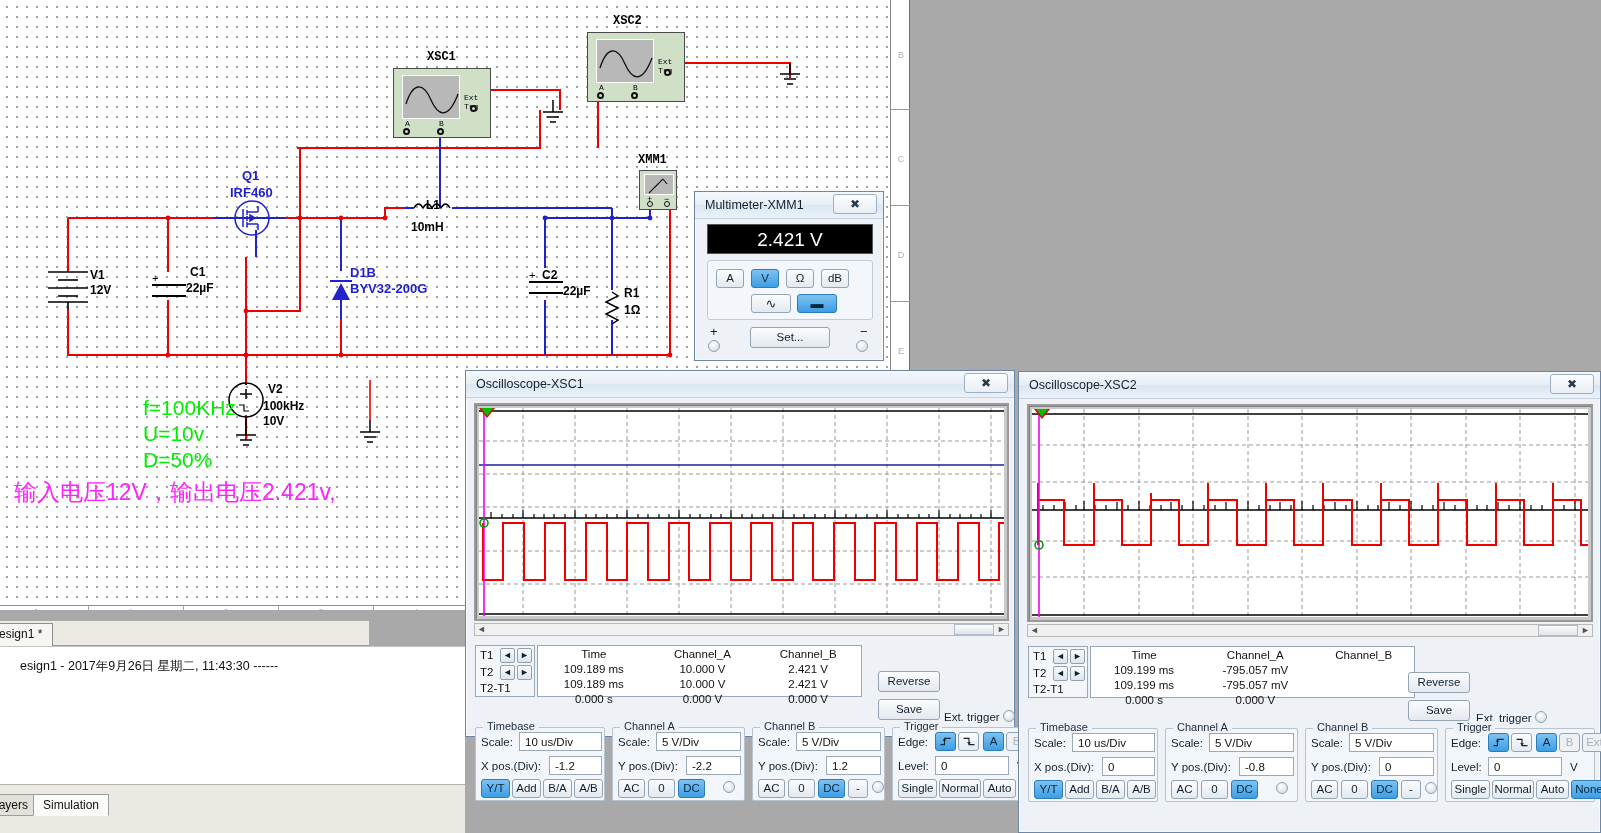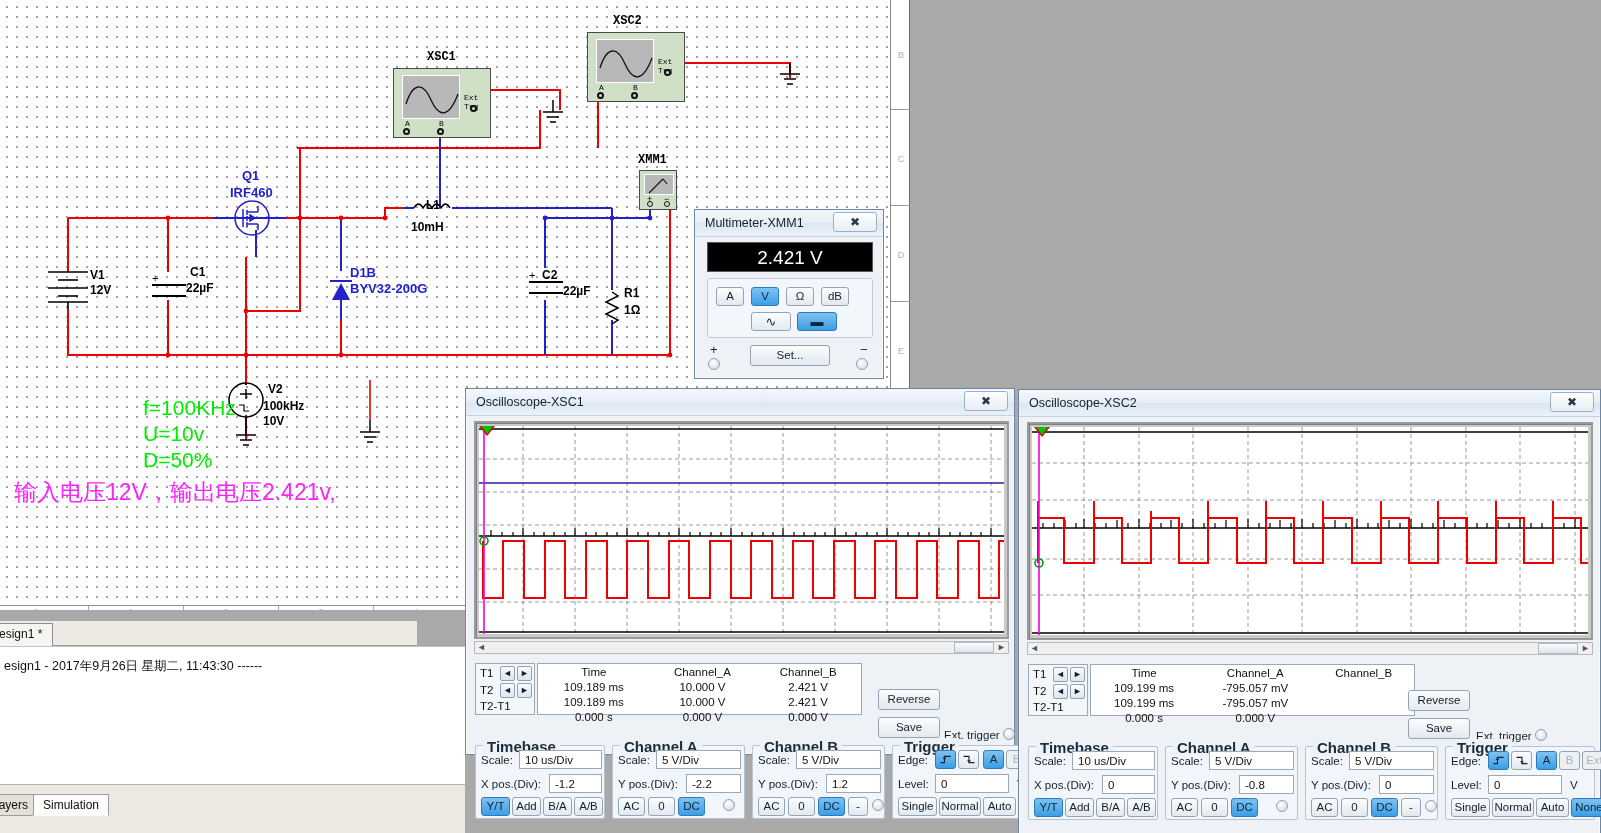--- a/index.html
+++ b/index.html
@@ -53,48 +53,48 @@
 
   
   .instr { position: absolute; background: #cfe0c7; border: 1px solid #4a4a4a; }
   .instr-screen { position: absolute; background: #b8b8b8; border: 1px solid #ffffff; }
   .instr-pin { position: absolute; width: 7px; height: 7px; border-radius: 50%;
                background: #d9d9d9; border: 2px solid #111; }
   .instr-pinlabel { position: absolute; font-size: 8px; color: #000; font-family: "Liberation Mono", monospace; }
 
   
   .designtabs {
-    position: absolute; left: 0; top: 621px; width: 417px; height: 25px;
+    position: absolute; left: 0; top: 621px; width: 369px; height: 25px;
     background: #eceae3; border-bottom: 1px solid #9b9b9b;
   }
   .designtab {
     position: absolute; left: -12px; top: 2px; height: 23px; padding: 3px 10px 0 10px;
     background: #f6f5f1; border: 1px solid #8e8e8e; border-bottom: none;
     font-size: 12px; color: #111;
   }
   .spreadsheet {
     position: absolute; left: 0; top: 646px; width: 465px; height: 138px;
     background: #ffffff; border-top: 1px solid #c3c3c3;
     font-size: 12.5px; color: #111; padding: 8px 0 0 0;
   }
-  .spreadsheet div { padding: 3px 4px; white-space: nowrap; }
+  .spreadsheet div { padding: 3px 4px; white-space: nowrap; margin-left: 16px; }
   .bottombar {
     position: absolute; left: 0; top: 784px; width: 465px; height: 49px;
     background: #ebe9e2; border-top: 1px solid #b5b3ac;
   }
   .btab {
     position: absolute; top: 9px; height: 22px; padding: 3px 9px 0 9px;
     font-size: 12px; color: #111;
     border: 1px solid #9d9d9d; background: #e2e0d9;
   }
   .btab.active { background: #fbfbf9; border-bottom-color: #fbfbf9; }
 
   
   .win { position: absolute; background: #eef2f7;
-         border: 1px solid #6d86a3; box-shadow: 0 0 0 1px rgba(255,255,255,.6) inset; margin-top: 18px; }
+         border: 1px solid #6d86a3; box-shadow: 0 0 0 1px rgba(255,255,255,.6) inset; }
   .win-title {
     position: relative; height: 27px;
     background: linear-gradient(180deg,#f4f8fb 0%, #e6eef6 48%, #dce7f2 52%, #eaf1f8 100%);
     border-bottom: 1px solid #c4d2e2;
     font-size: 12.5px; color: #12212e; padding: 6px 0 0 10px;
   }
   .win-close {
     position: absolute; right: 6px; top: 2px; width: 44px; height: 20px;
     background: linear-gradient(180deg,#fdfefe,#e8eef4);
     border: 1px solid #9bb0c6; border-radius: 3px;
@@ -112,21 +112,21 @@
     font-size: 9px; color: #555;
   }
   .scope-hscroll .arrow { position: absolute; top: 0; width: 13px; height: 11px; text-align: center; line-height: 10px; }
 
   .panel {
     position: absolute; border: 1px solid #b6c4d2; border-radius: 2px;
     background: #f2f5f9;
   }
   .panel-legend {
     position: absolute; top: -8px; left: 7px; background: #eef2f7;
-    padding: 0 4px; font-size: 15px; color: #1b2b3a; font-weight: bold;
+    padding: 0 4px; font-size: 11px; color: #1b2b3a;
   }
   .fld-label { position: absolute; font-size: 11.5px; color: #12202c; }
   .fld {
     position: absolute; background: #fff; border: 1px solid #9aa9b8;
     font-size: 11.5px; color: #111; padding: 1px 0 0 5px; height: 19px; line-height: 17px;
   }
   .btn {
     position: absolute; background: linear-gradient(180deg,#fbfcfd,#e3e9ef);
     border: 1px solid #93a4b5; border-radius: 3px;
     font-size: 11.5px; color: #10202c; text-align: center; height: 19px; line-height: 17px;

